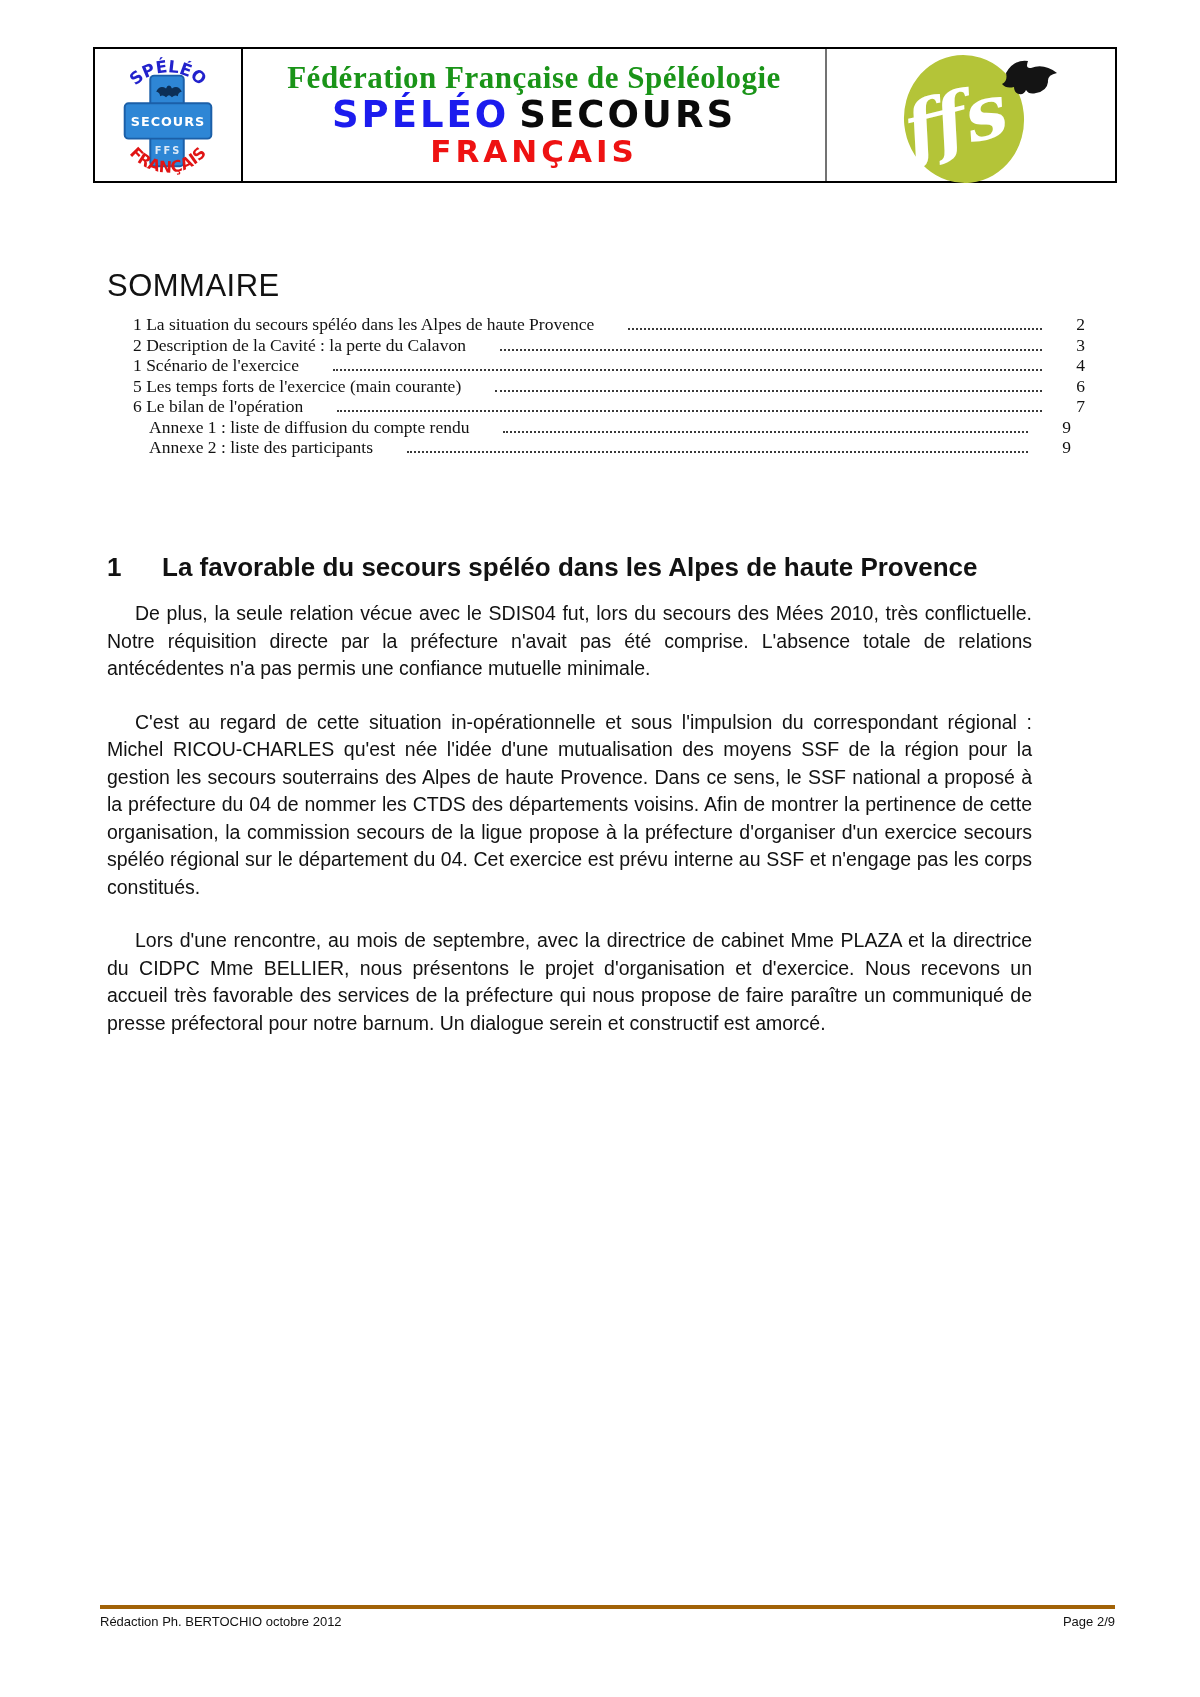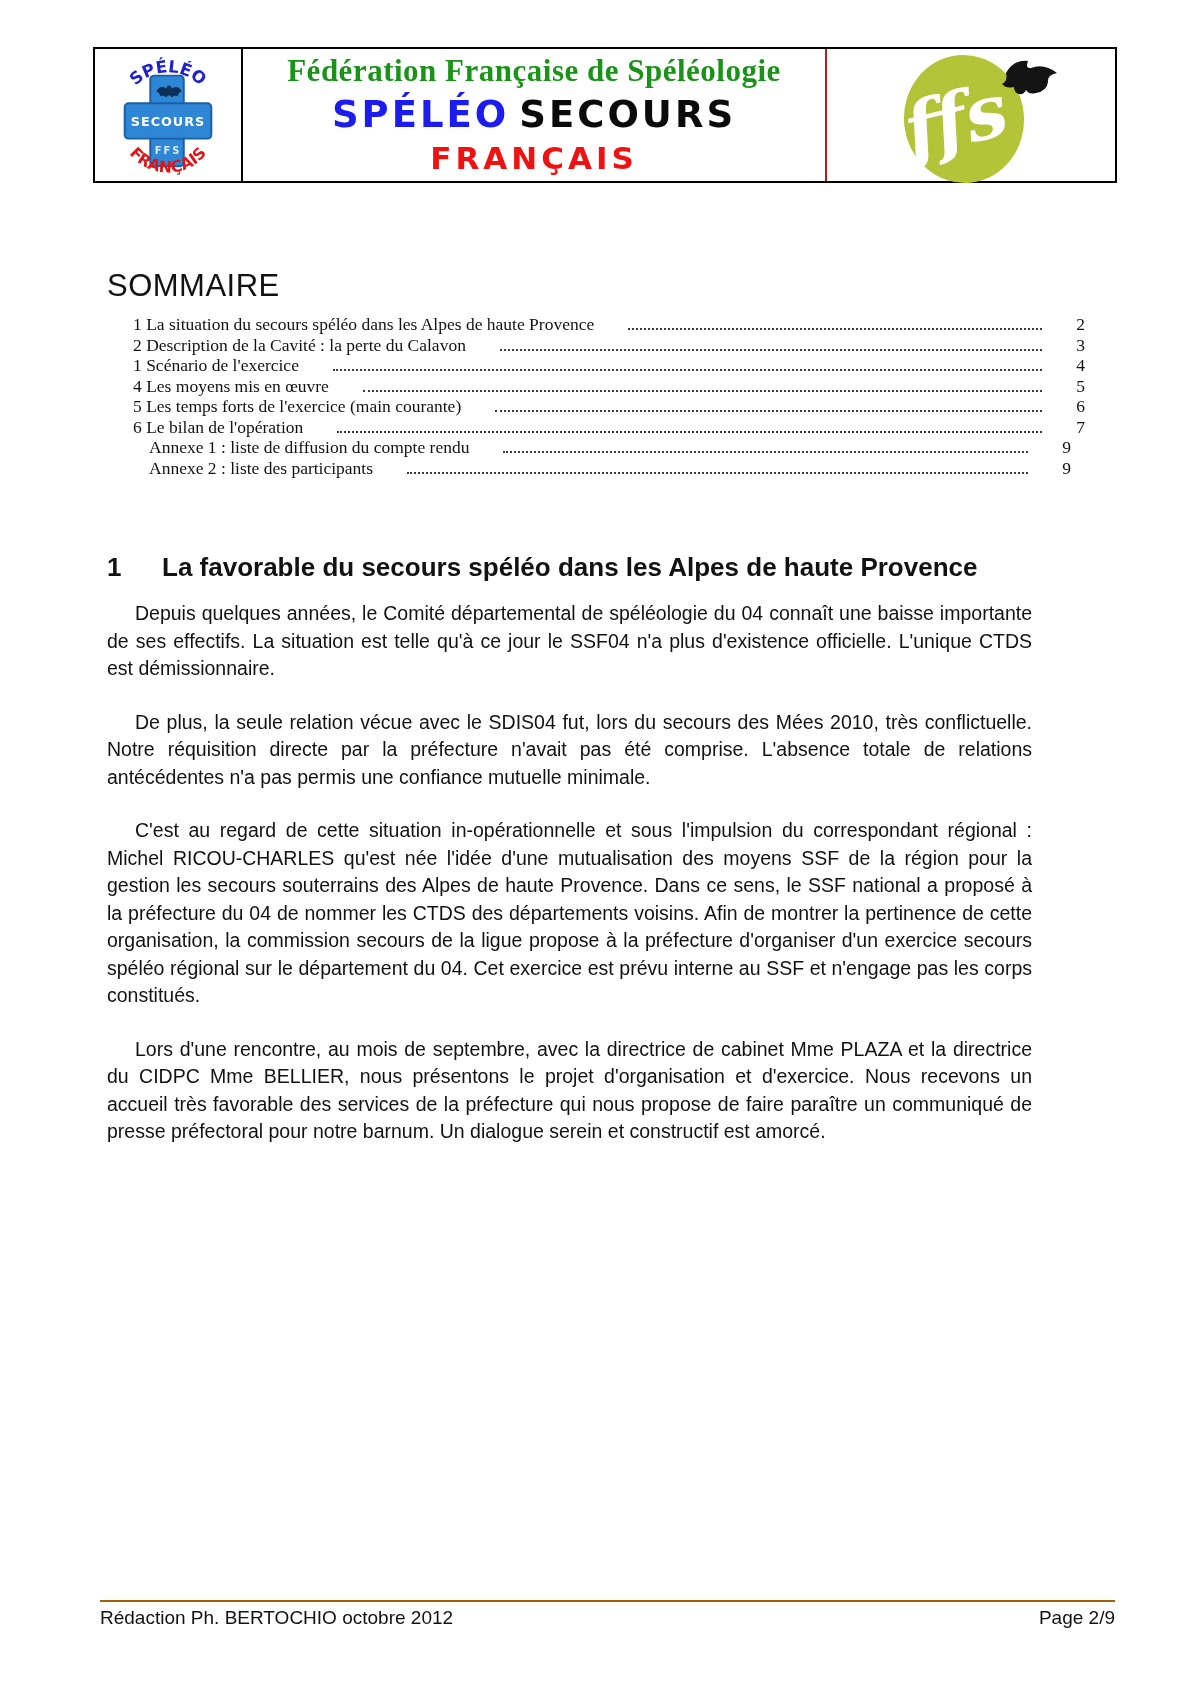--- a/index.html
+++ b/index.html
@@ -15,23 +15,23 @@
   .header-box{
     position:absolute;left:93px;top:47px;width:1020px;height:132px;
     border:2px solid #000;
     display:flex;align-items:stretch;
   }
   .logo-cell{
     width:146px;border-right:2px solid #000;
     display:flex;align-items:center;justify-content:center;
   }
   .title-cell{
-    width:582px;border-right:2px solid #b91c1c;
+    width:582px;border-right:2px solid #737373;
     display:flex;flex-direction:column;align-items:center;justify-content:center;
-    gap:8px;
+    gap:1px;
   }
   .ffs-cell{
     flex:1;display:flex;align-items:center;justify-content:center;
     overflow:visible;
   }
   .org-line{
     font-family:"Liberation Serif",serif;
     font-weight:bold;font-size:31px;line-height:1.05;
     letter-spacing:0.5px;
   }
@@ -77,24 +77,24 @@
     position:absolute;left:107px;top:600px;width:925px;
   }
   .body-copy p{
     margin:0 0 26px 0;
     font-size:19.5px;line-height:27.5px;
     text-align:justify;text-indent:28px;
   }
   
   .footer{
     position:absolute;left:100px;right:85px;bottom:68px;
-    border-top:2px solid #a16207;
+    border-top:4px solid #a16207;
     padding-top:5px;
     display:flex;justify-content:space-between;
-    font-size:19px;
+    font-size:13px;
   }
   
   svg text{user-select:none;}
 </style>
 </head>
 <body>
 
 <div class="page">
 
   <div class="header-box">
@@ -157,25 +157,20 @@
         <span>2 Description de la Cavité : la perte du Calavon</span>
         <span class="dots"></span>
         <span>3</span>
       </div>
       <div class="toc-row">
         <span>1 Scénario de l'exercice</span>
         <span class="dots"></span>
         <span>4</span>
       </div>
       <div class="toc-row">
-        <span>4 Les moyens mis en œuvre</span>
-        <span class="dots"></span>
-        <span>5</span>
-      </div>
-      <div class="toc-row">
         <span>5 Les temps forts de l'exercice (main courante)</span>
         <span class="dots"></span>
         <span>6</span>
       </div>
       <div class="toc-row">
         <span>6 Le bilan de l'opération</span>
         <span class="dots"></span>
         <span>7</span>
       </div>
       <div class="toc-row level2">
@@ -190,21 +185,20 @@
       </div>
     </div>
   </div>
 
   <div class="section-heading">
     <span class="num">1</span>
     <span>La favorable du secours spéléo dans les Alpes de haute Provence</span>
   </div>
 
   <div class="body-copy">
-    <p>Depuis quelques années, le Comité départemental de spéléologie du 04 connaît une baisse importante de ses effectifs. La situation est telle qu'à ce jour le SSF04 n'a plus d'existence officielle. L'unique CTDS est démissionnaire.</p>
     <p>De plus, la seule relation vécue avec le SDIS04 fut, lors du secours des Mées 2010, très conflictuelle. Notre réquisition directe par la préfecture n'avait pas été comprise. L'absence totale de relations antécédentes n'a pas permis une confiance mutuelle minimale.</p>
     <p>C'est au regard de cette situation in-opérationnelle et sous l'impulsion du correspondant régional : Michel RICOU-CHARLES qu'est née l'idée d'une mutualisation des moyens SSF de la région pour la gestion les secours souterrains des Alpes de haute Provence. Dans ce sens, le SSF national a proposé à la préfecture du 04 de nommer les CTDS des départements voisins. Afin de montrer la pertinence de cette organisation, la commission secours de la ligue propose à la préfecture d'organiser d'un exercice secours spéléo régional sur le département du 04. Cet exercice est prévu interne au SSF et n'engage pas les corps constitués.</p>
     <p>Lors d'une rencontre, au mois de septembre, avec la directrice de cabinet Mme PLAZA et la directrice du CIDPC Mme BELLIER, nous présentons le projet d'organisation et d'exercice. Nous recevons un accueil très favorable des services de la préfecture qui nous propose de faire paraître un communiqué de presse préfectoral pour notre barnum. Un dialogue serein et constructif est amorcé.</p>
   </div>
 
   <div class="footer">
     <span>Rédaction Ph. BERTOCHIO octobre 2012</span>
     <span>Page 2/9</span>
   </div>
 

